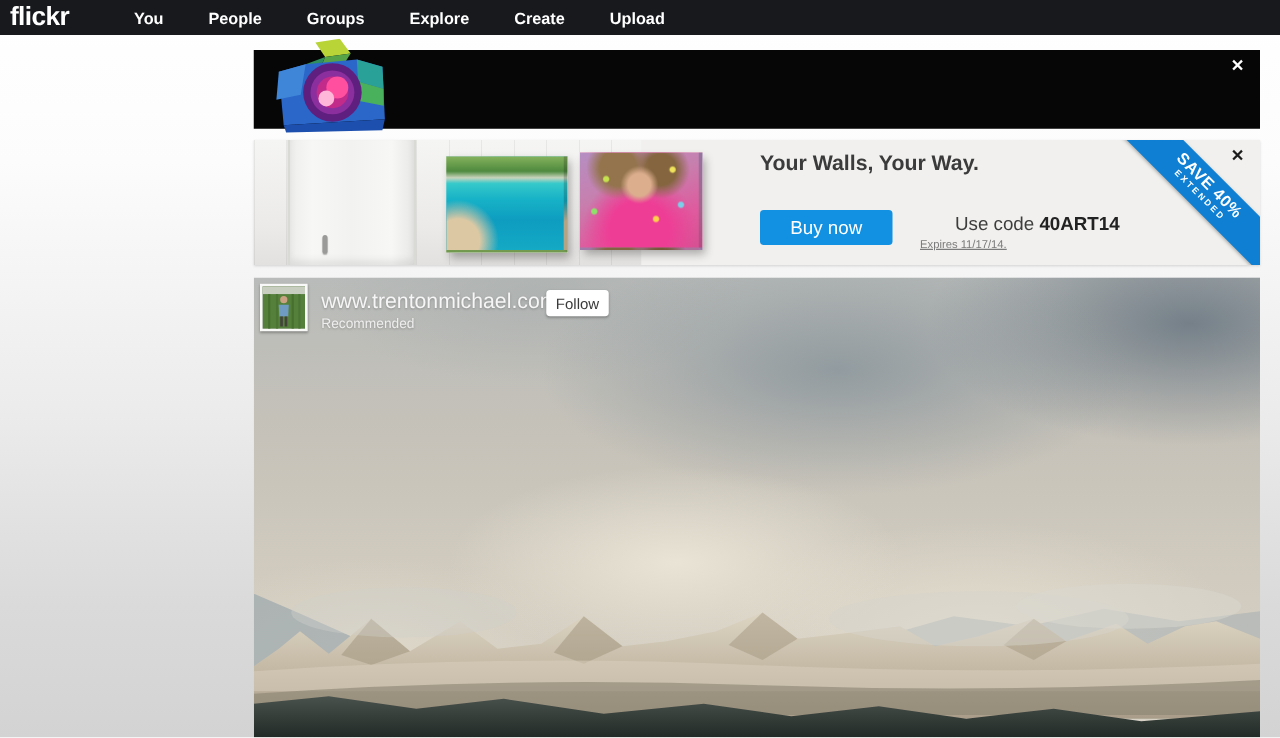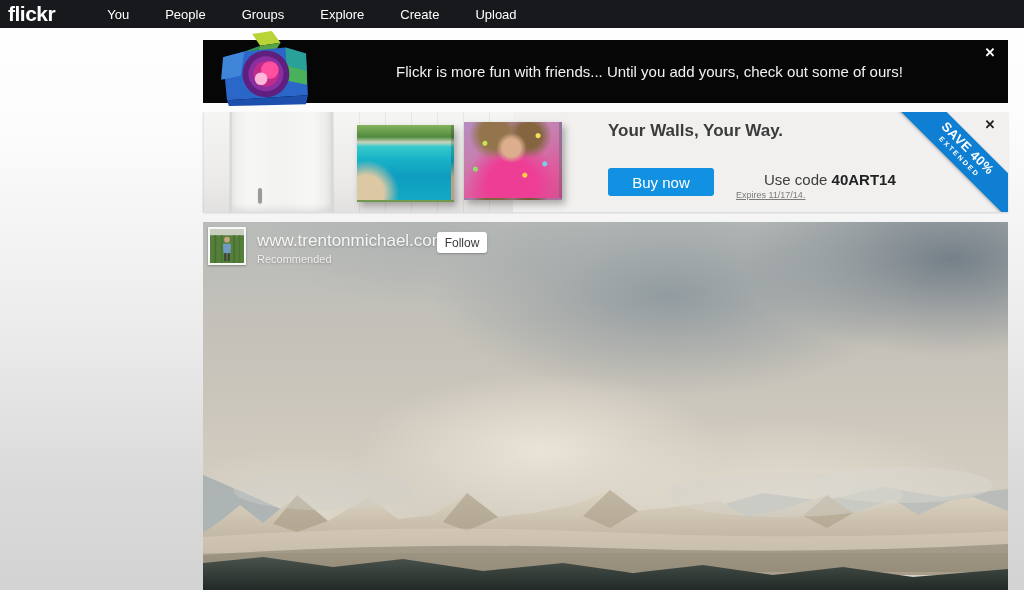--- a/index.html
+++ b/index.html
@@ -7,21 +7,21 @@
     font-family:"Liberation Sans", sans-serif; }
   .page { position:relative; width:1024px; height:590px;
     background:linear-gradient(180deg,#ffffff 0%,#fcfcfc 22%,#ececec 55%,#dadada 82%,#d3d3d3 100%);padding-left:11px; }
 
   
   .nav { position:absolute; left:0; top:0; width:1024px; height:28px;
     background:#17191d; display:flex; align-items:center; }
   .nav-logo { color:#fff; font-size:21px; font-weight:700; letter-spacing:-0.5px;
     margin-left:8px; line-height:26px; cursor:pointer; }
   .nav-items { display:flex; gap:36px; margin-left:52px; }
-  .nav-item { color:#fff; font-size:13px; font-weight:400; cursor:pointer; }
+  .nav-item { color:#fff; font-size:13px; font-weight:700; cursor:pointer; }
 
   
   .banner-friends { position:absolute; left:203px; top:40px; width:805px; height:63px;
     background:#060606; }
   .camera-icon { position:absolute; left:12px; top:-9px; width:98px; height:78px; }
   .friends-msg { position:absolute; left:118px; right:30px; top:0; height:63px;
     display:flex; align-items:center; justify-content:center;
     color:#f2f2f2; font-size:15px; }
   .close-x { position:absolute; right:9px; top:4px; width:18px; height:18px;
     color:#fff; font-size:13px; font-weight:700; text-align:center; line-height:18px;
@@ -125,21 +125,20 @@
       <polygon points="8,27 30,21 26,46 6,50" fill="#3f86d8"></polygon>
       <polygon points="72,17 93,23 94,41 73,35" fill="#2aa198"></polygon>
       <polygon points="73,35 94,41 94,55 74,51" fill="#49b05c"></polygon>
       <path d="M12,71 L95,66 L93,75 L14,77 Z" fill="#1c4fae"></path>
       <circle cx="52" cy="44" r="24" fill="#5f1f7e"></circle>
       <circle cx="52" cy="44" r="18" fill="#8c2f9e"></circle>
       <circle cx="52" cy="44" r="13" fill="#c22b8a"></circle>
       <circle cx="56" cy="40" r="9" fill="#ff4f9e"></circle>
       <circle cx="47" cy="49" r="6.5" fill="#ffb7d9"></circle>
     </svg>
-    <div class="friends-msg">Flickr is more fun with friends... Until you add yours, check out some of ours!</div>
     <div class="close-x">✕</div>
   </div>
 
   <div class="banner-ad">
     <div class="ad-wall">
       <div class="ad-door">
         <div class="door-handle"></div>
       </div>
     </div>
     <div class="canvas canvas-tropical"></div>

